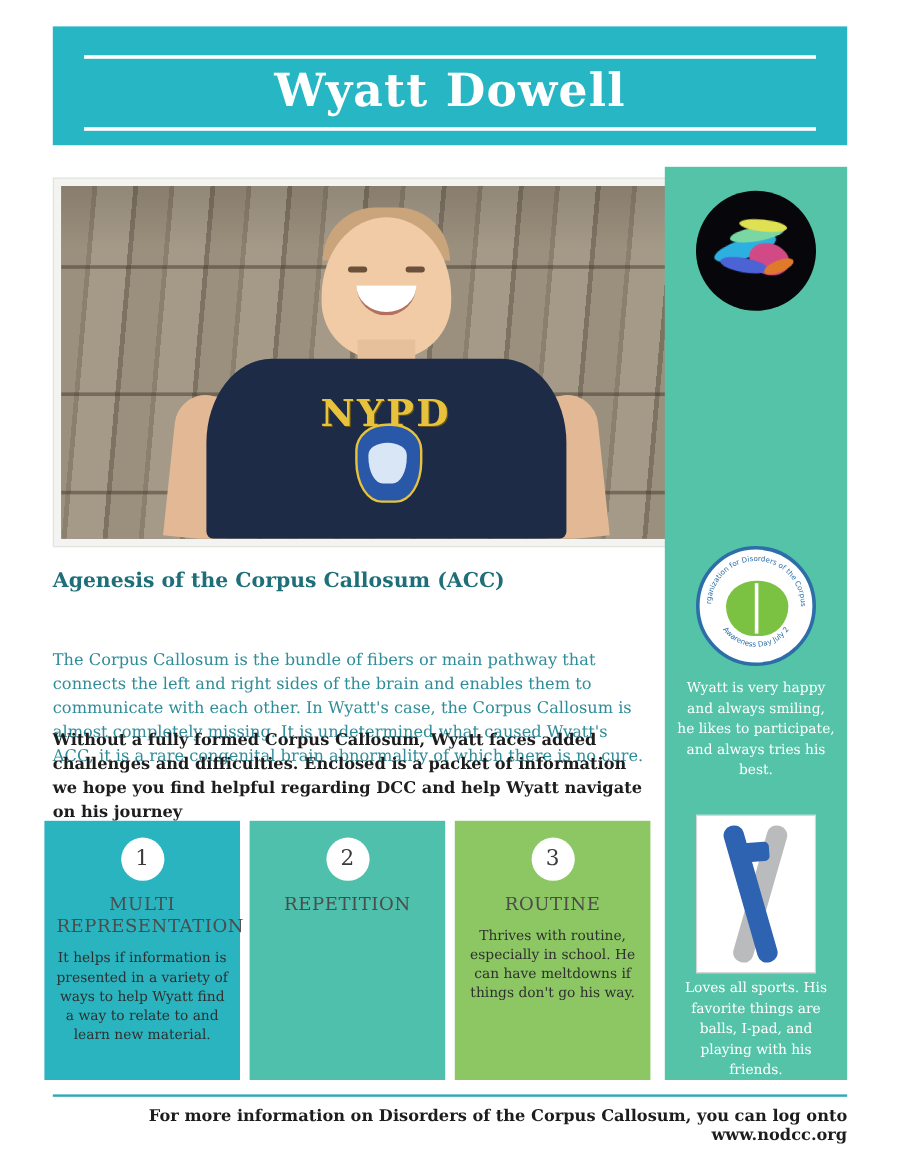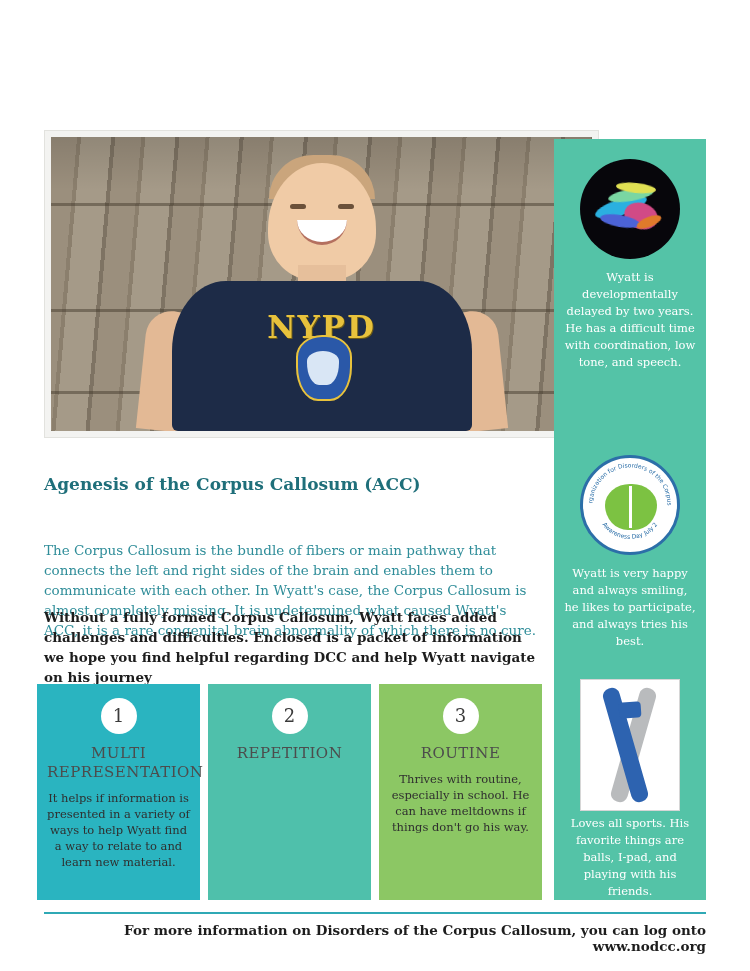--- a/index.html
+++ b/index.html
@@ -51,21 +51,21 @@
     font-weight: bold;
     font-size: 38px;
     letter-spacing: 1px;
     line-height: 50px;
   }
 
   
   .photo-frame {
     position: absolute;
     left: 44px;
-    top: 130px;
+    top: 148px;
     width: 555px;
     height: 308px;
     background: #f3f3f1;
     border: 1px solid #e2e2de;
     box-sizing: border-box;
     padding: 6px;
   }
   .photo {
     position: relative;
     width: 100%;
@@ -395,20 +395,25 @@
     font-family: "DejaVu Serif", serif;
     font-weight: bold;
     font-size: 13.5px;
   }
 </style>
 </head>
 <body>
 
 <div class="page">
 
+  <div class="header">
+    <div class="header-rule top"></div>
+    <div class="header-title">Wyatt Dowell</div>
+    <div class="header-rule bottom"></div>
+  </div>
 
   <div class="photo-frame">
     <div class="photo">
       <div class="planks"></div>
       <div class="plank-seam" style="top:66px;"></div>
       <div class="plank-seam" style="top:172px;"></div>
       <div class="plank-seam" style="top:254px;"></div>
       <div class="boy">
         <div class="boy-hair"></div>
         <div class="boy-head"></div>
@@ -449,23 +454,20 @@
   <div class="right-col">
 
     <div class="brain-circle">
       <div class="brain-streak" style="left:14px; top:40px; width:54px; height:16px; background:#2bb0e0; transform:rotate(-18deg);"></div>
       <div class="brain-streak" style="left:28px; top:30px; width:46px; height:12px; background:#7ad6a2; transform:rotate(-10deg);"></div>
       <div class="brain-streak" style="left:36px; top:24px; width:40px; height:10px; background:#e0e053; transform:rotate(6deg);"></div>
       <div class="brain-streak" style="left:44px; top:44px; width:34px; height:26px; background:#d14a86; transform:rotate(18deg);"></div>
       <div class="brain-streak" style="left:20px; top:56px; width:40px; height:12px; background:#4c63d6; transform:rotate(10deg);"></div>
       <div class="brain-streak" style="left:56px; top:58px; width:26px; height:10px; background:#e07a2b; transform:rotate(-22deg);"></div>
     </div>
-    <div class="rc-block" style="top:130px;">
-      <div class="rc-caption">Wyatt is developmentally delayed by two years.  He has a difficult time with coordination, low tone, and speech.</div>
-    </div>
 
     <div class="logo-circle">
       <svg class="logo-ring-text" viewBox="0 0 100 100">
         <defs>
           <path id="ringTop" d="M 10,50 A 40,40 0 0 1 90,50"></path>
           <path id="ringBot" d="M 14,50 A 36,36 0 0 0 86,50"></path>
         </defs>
         <text font-size="6.4" fill="#2c6fa8" font-family="DejaVu Sans, sans-serif">
           <textPath href="#ringTop" startOffset="50%" text-anchor="middle">National Organization for Disorders of the Corpus Callosum</textPath>
         </text>

